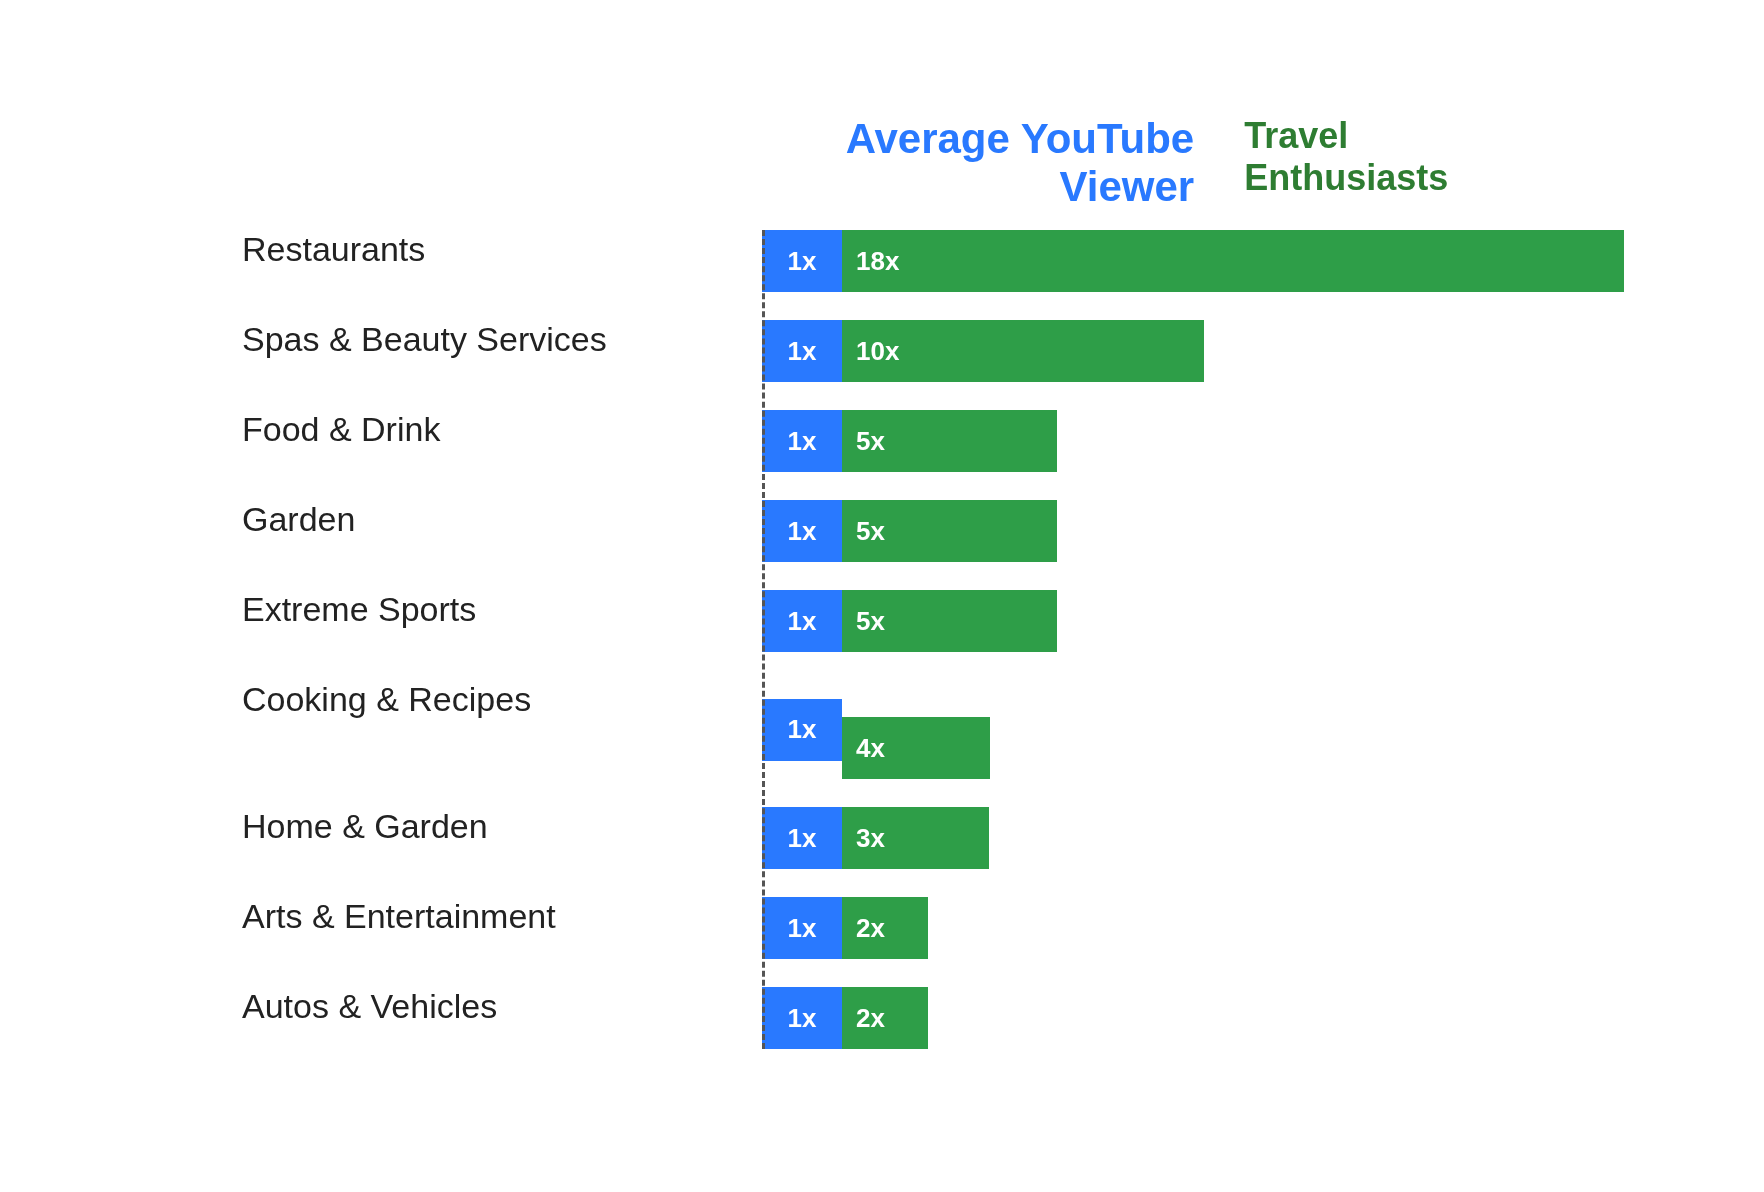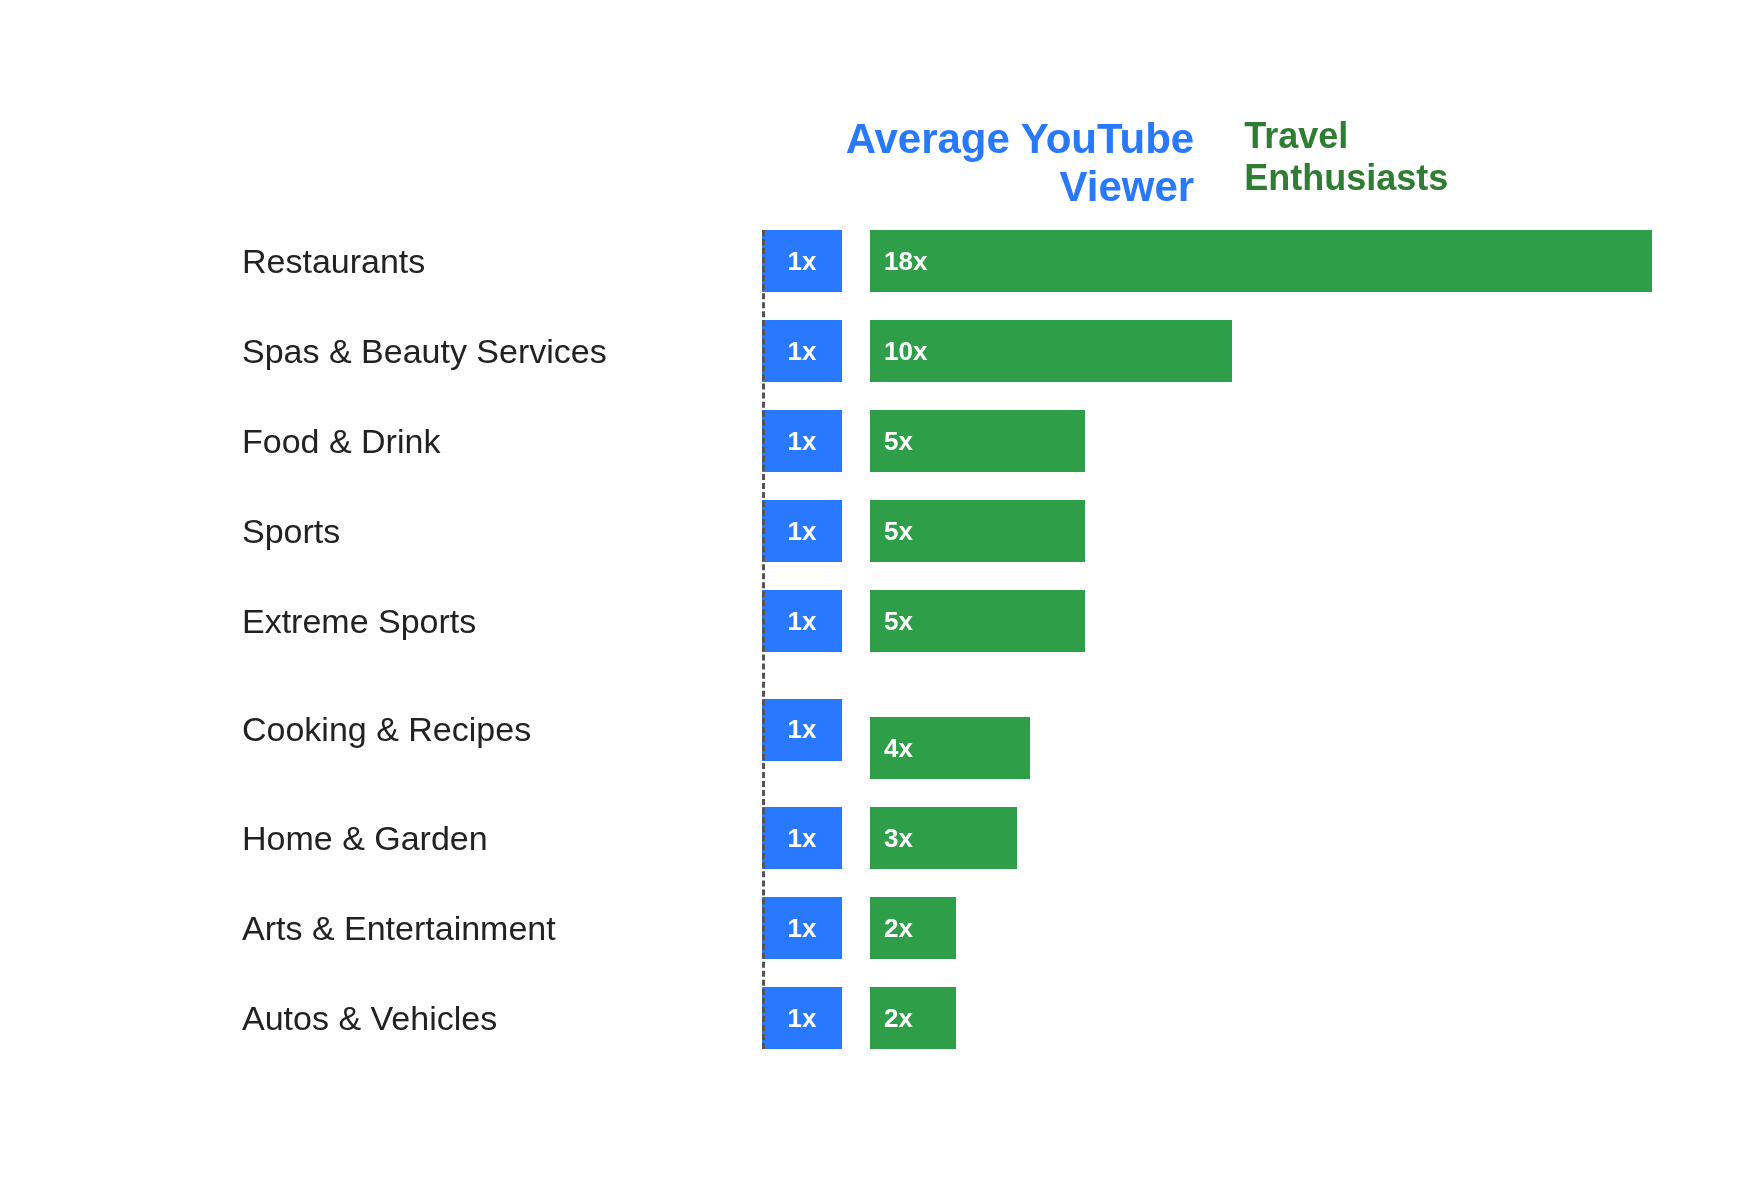--- a/index.html
+++ b/index.html
@@ -50,39 +50,38 @@
       color: #2E7D32;
       padding-left: 30px;
     }
 
     .rows-wrapper {
       position: relative;
     }
 
     .chart-row {
       display: flex;
-      align-items: center;
+      align-items: flex-start;
       margin-bottom: 28px;
       position: relative;
     }
 
     .row-label {
       width: 520px;
       flex-shrink: 0;
       font-size: 34px;
       color: #222222;
       font-weight: 400;
     }
 
     .bars-section {
       flex: 1;
       display: flex;
       align-items: center;
       position: relative;
-      gap: 28px;
     }
 
     .bar-avg {
       background-color: #2979FF;
       height: 62px;
       display: flex;
       align-items: center;
       justify-content: center;
       color: white;
       font-size: 26px;
@@ -148,38 +147,38 @@
           </div>
         </div>
         <div class="chart-row">
           <div class="row-label">Food &amp; Drink</div>
           <div class="bars-section">
             <div class="bar-avg" style="width: 80px;">1x</div>
             <div class="bar-travel" style="width: 215px;">5x</div>
           </div>
         </div>
         <div class="chart-row">
-          <div class="row-label">Sports</div>
+          <div class="row-label">Garden</div>
           <div class="bars-section">
             <div class="bar-avg" style="width: 80px;">1x</div>
             <div class="bar-travel" style="width: 215px;">5x</div>
           </div>
         </div>
         <div class="chart-row">
           <div class="row-label">Extreme Sports</div>
           <div class="bars-section">
             <div class="bar-avg" style="width: 80px;">1x</div>
             <div class="bar-travel" style="width: 215px;">5x</div>
           </div>
         </div>
         <div class="chart-row">
           <div class="row-label">Cooking &amp; Recipes</div>
           <div class="bars-section">
             <div class="bar-avg" style="width: 80px;">1x</div>
-            <div class="bar-travel" style="width: 160px; margin-top: 37px;">4x</div>
+            <div class="bar-travel" style="width: 148px; margin-top: 37px;">4x</div>
           </div>
         </div>
         <div class="chart-row">
           <div class="row-label">Home &amp; Garden</div>
           <div class="bars-section">
             <div class="bar-avg" style="width: 80px;">1x</div>
             <div class="bar-travel" style="width: 147px;">3x</div>
           </div>
         </div>
         <div class="chart-row">

